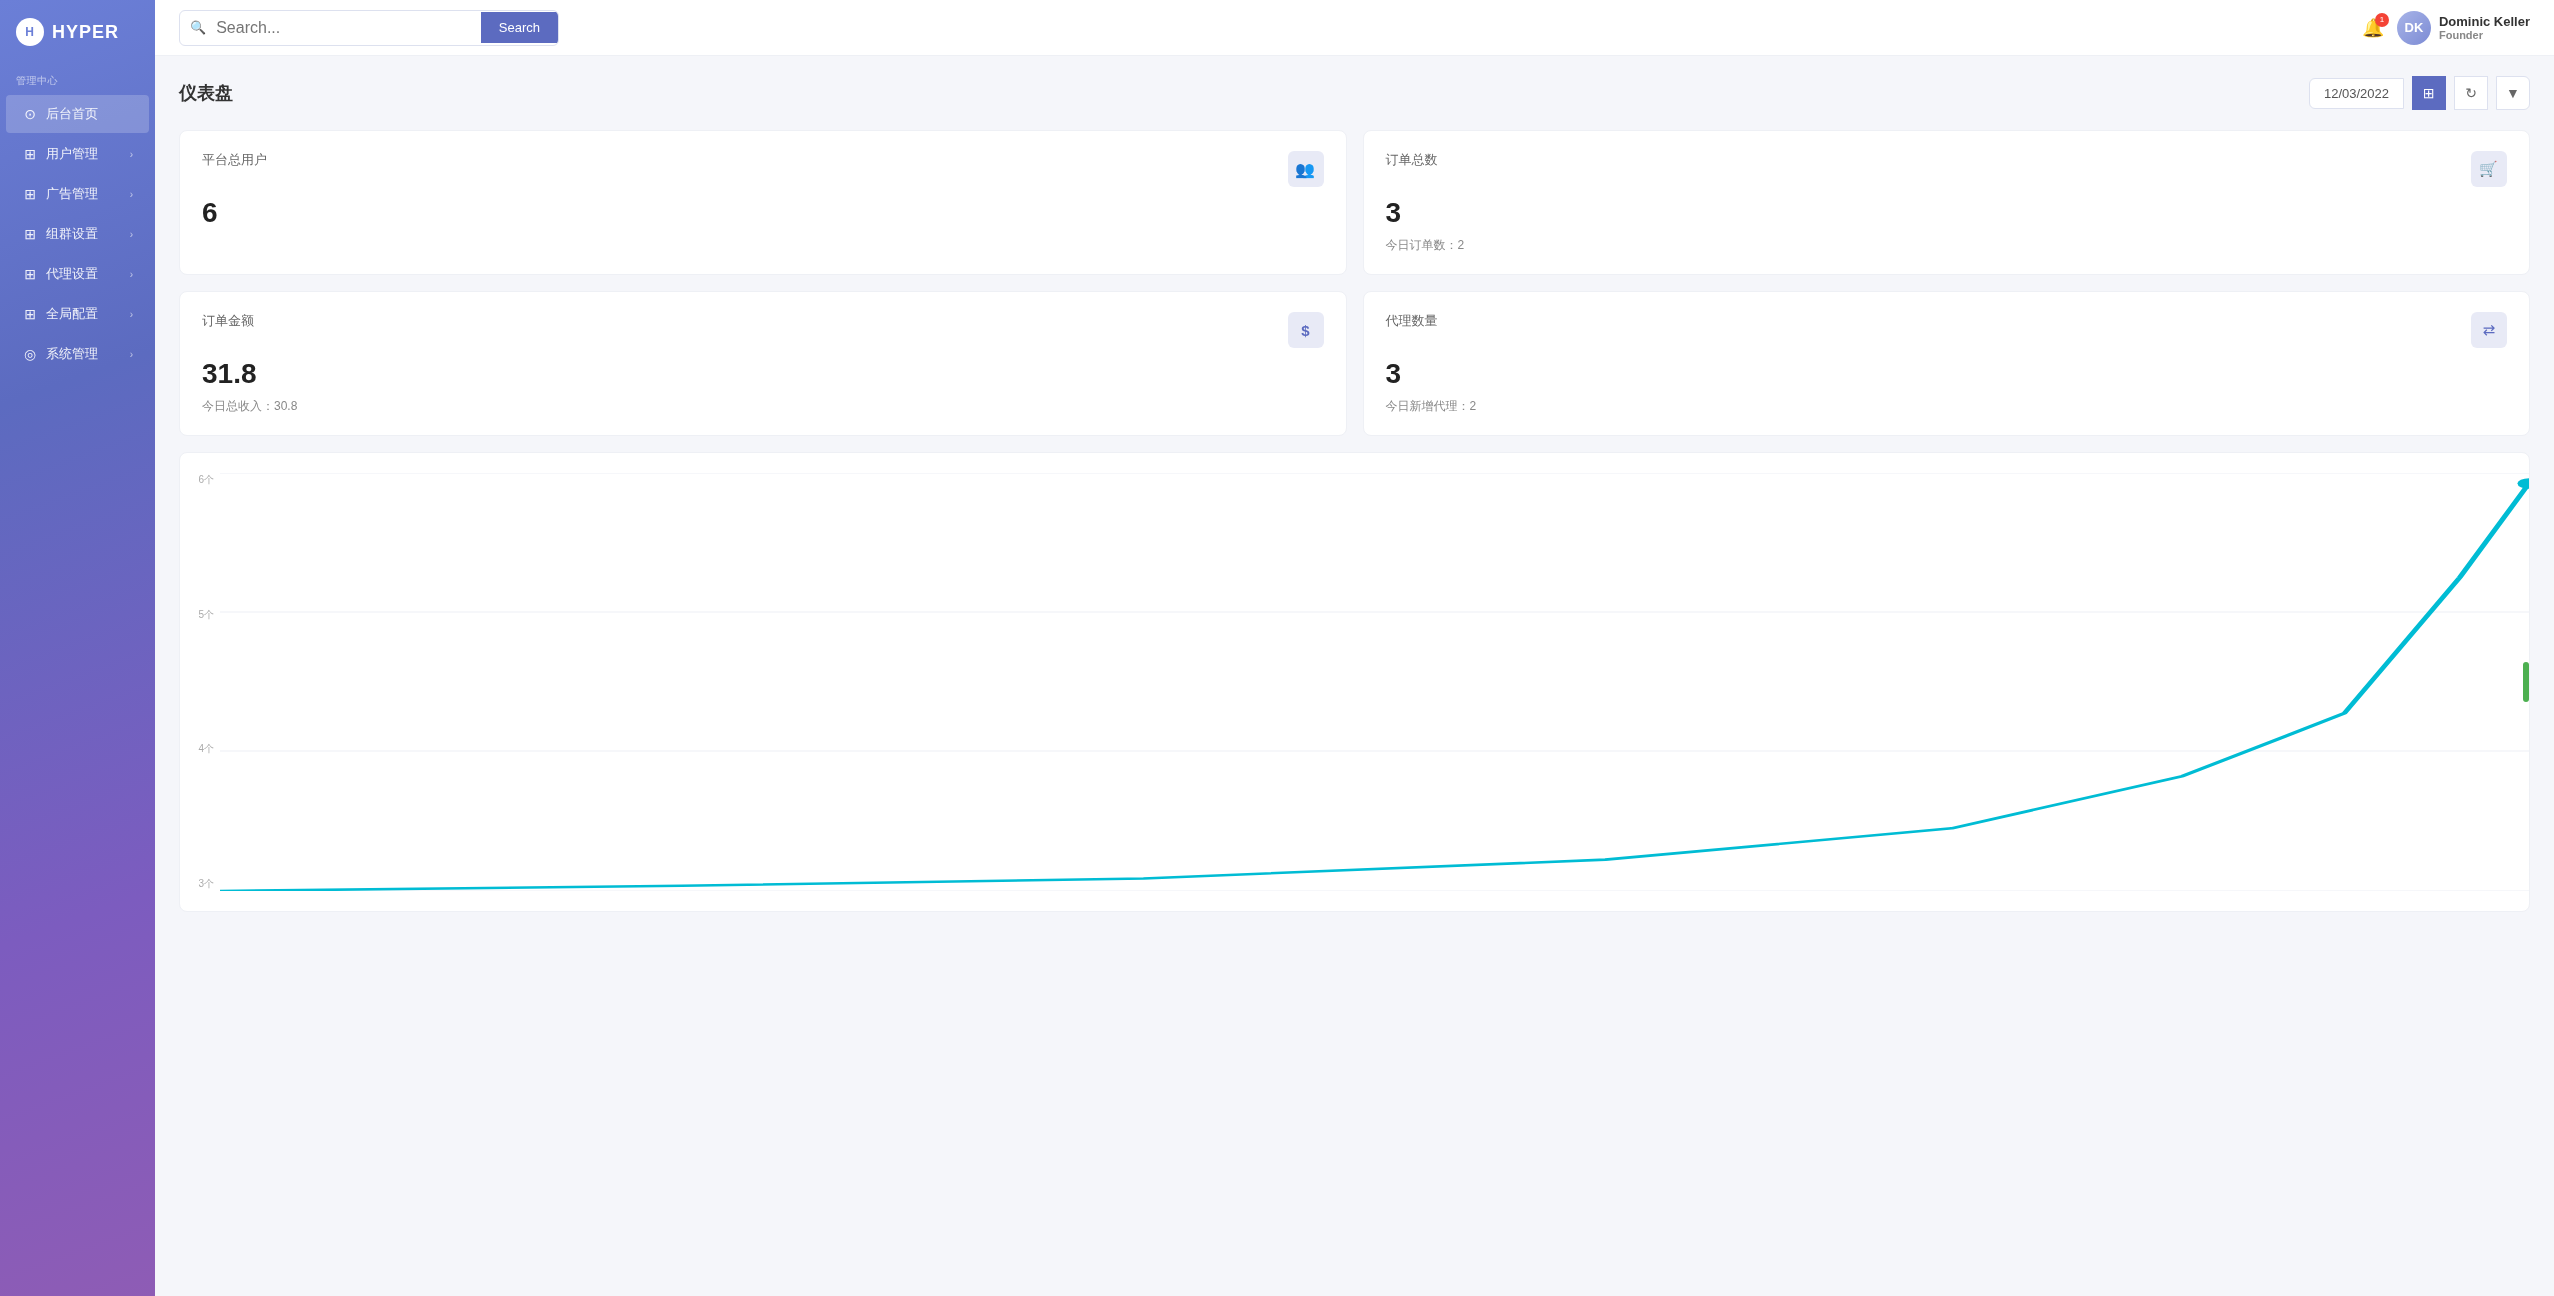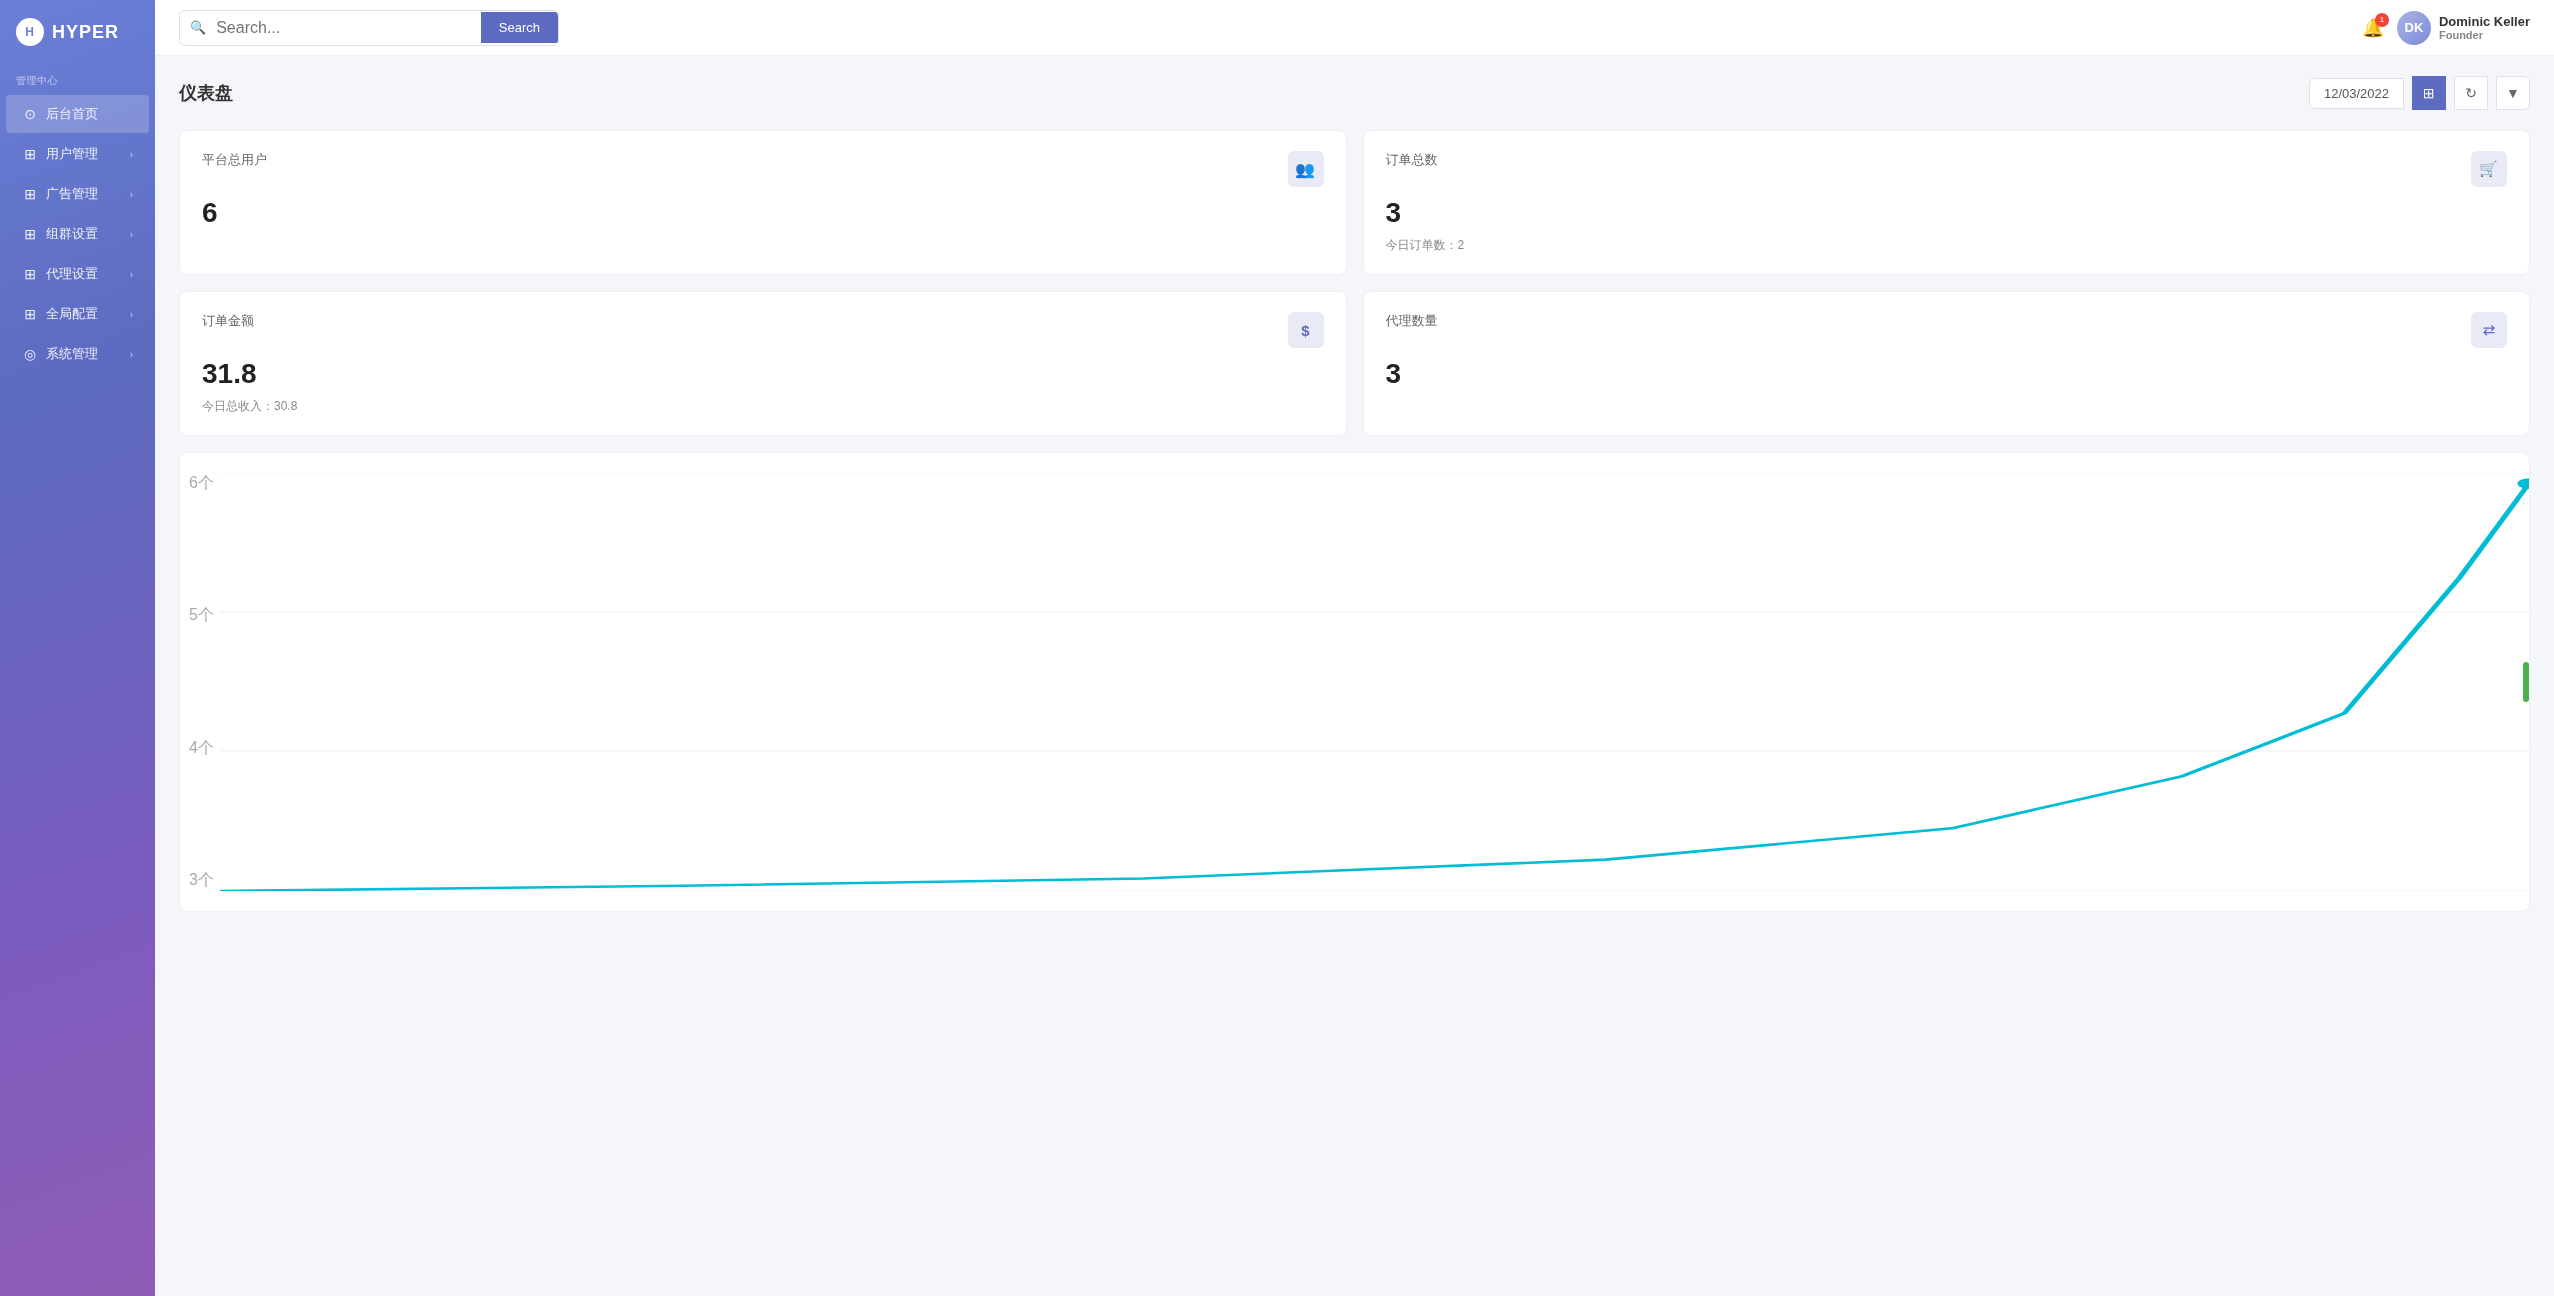--- a/index.html
+++ b/index.html
@@ -278,21 +278,21 @@
       position: absolute;
       left: 0;
       top: 20px;
       bottom: 20px;
       width: 40px;
       display: flex;
       flex-direction: column;
       justify-content: space-between;
     }
     .chart-y-label {
-      font-size: 16px;
+      font-size: 10px;
       color: #aaa;
       text-align: right;
       padding-right: 6px;
     }
     .chart-svg-wrap {
       position: absolute;
       left: 40px;
       right: 0;
       top: 20px;
       bottom: 20px;
@@ -433,20 +433,21 @@
         <div class="stat-card-value">31.8</div>
         <div class="stat-card-sub">今日总收入：30.8</div>
       </div>
 
       <div class="stat-card">
         <div class="stat-card-header">
           <span class="stat-card-title">代理数量</span>
           <div class="stat-card-icon" style="font-size:15px;">⇄</div>
         </div>
         <div class="stat-card-value">3</div>
+        <div class="stat-card-sub">今日新增代理：2</div>
       </div>
 
     </div>
 
     <div class="chart-card">
 
       <div class="chart-y-labels">
         <span class="chart-y-label">6个</span>
         <span class="chart-y-label">5个</span>
         <span class="chart-y-label">4个</span>

